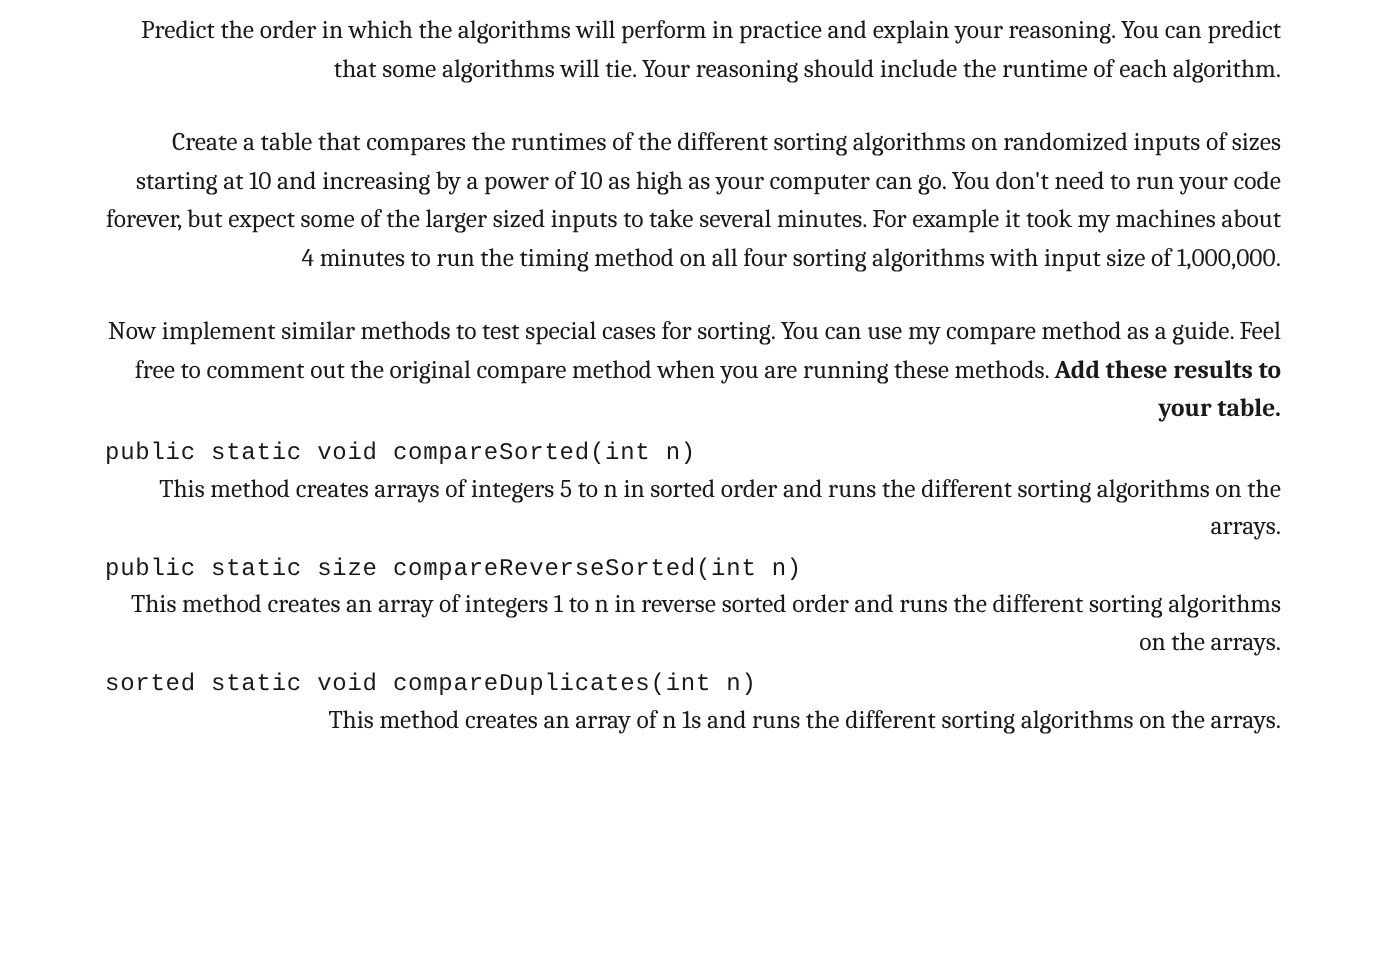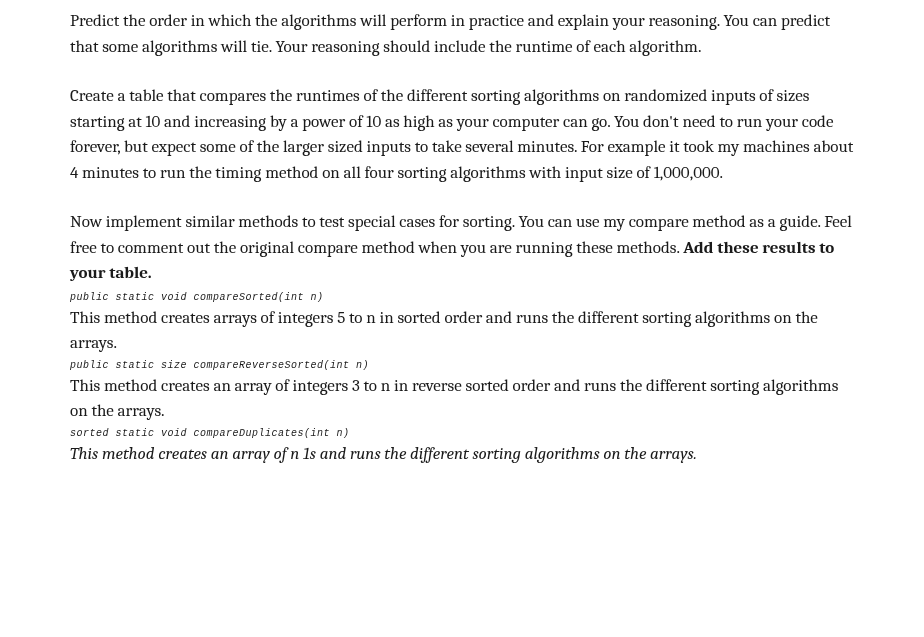--- a/index.html
+++ b/index.html
@@ -11,57 +11,56 @@
       font-family: 'Cambria', 'Georgia', 'Times New Roman', serif;
       font-size: 17px;
       line-height: 1.5;
       color: #1a1a1a;
       background: #ffffff;
       padding: 8px 70px 20px 70px;
       width: 924px;
     }
     p {
       margin-bottom: 24px;
+      text-align: right;
     }
     p.tight {
       margin-bottom: 4px;
     }
     .code {
       font-family: 'Courier New', Courier, monospace;
-      font-size: 10px;
+      font-size: 16px;
       letter-spacing: 0.5px;
       white-space: pre;
-      font-style: italic;
     }
     strong {
       font-weight: bold;
     }
     .code-line {
       margin-bottom: 0;
       margin-top: 2px;
     }
     .desc {
       margin-bottom: 2px;
     }
     .desc-last {
       margin-bottom: 16px;
-      font-style: italic;
     }
   </style>
 </head>
 <body>
 
 <p>Predict the order in which the algorithms will perform in practice and explain your reasoning. You can predict that some algorithms will tie. Your reasoning should include the runtime of each algorithm.</p>
 
 <p>Create a table that compares the runtimes of the different sorting algorithms on randomized inputs of sizes starting at 10 and increasing by a power of 10 as high as your computer can go. You don't need to run your code forever, but expect some of the larger sized inputs to take several minutes. For example it took my machines about 4 minutes to run the timing method on all four sorting algorithms with input size of 1,000,000.</p>
 
 <p class="tight">
   <span>Now implement similar methods to test special cases for sorting. You can use my compare method as a guide. Feel free to comment out the original compare method when you are running these methods. </span><strong>Add these results to your table.</strong>
 </p>
 
 <div class="code code-line">public static void compareSorted(int n)</div>
 <p class="desc">This method creates arrays of integers 5 to n in sorted order and runs the different sorting algorithms on the arrays.</p>
 
 <div class="code code-line">public static size compareReverseSorted(int n)</div>
-<p class="desc">This method creates an array of integers 3 to n in reverse sorted order and runs the different sorting algorithms on the arrays.</p>
+<p class="desc">This method creates an array of integers 1 to n in reverse sorted order and runs the different sorting algorithms on the arrays.</p>
 
 <div class="code code-line">sorted static void compareDuplicates(int n)</div>
 <p class="desc-last">This method creates an array of n 1s and runs the different sorting algorithms on the arrays.</p>
 
 </body></html>

